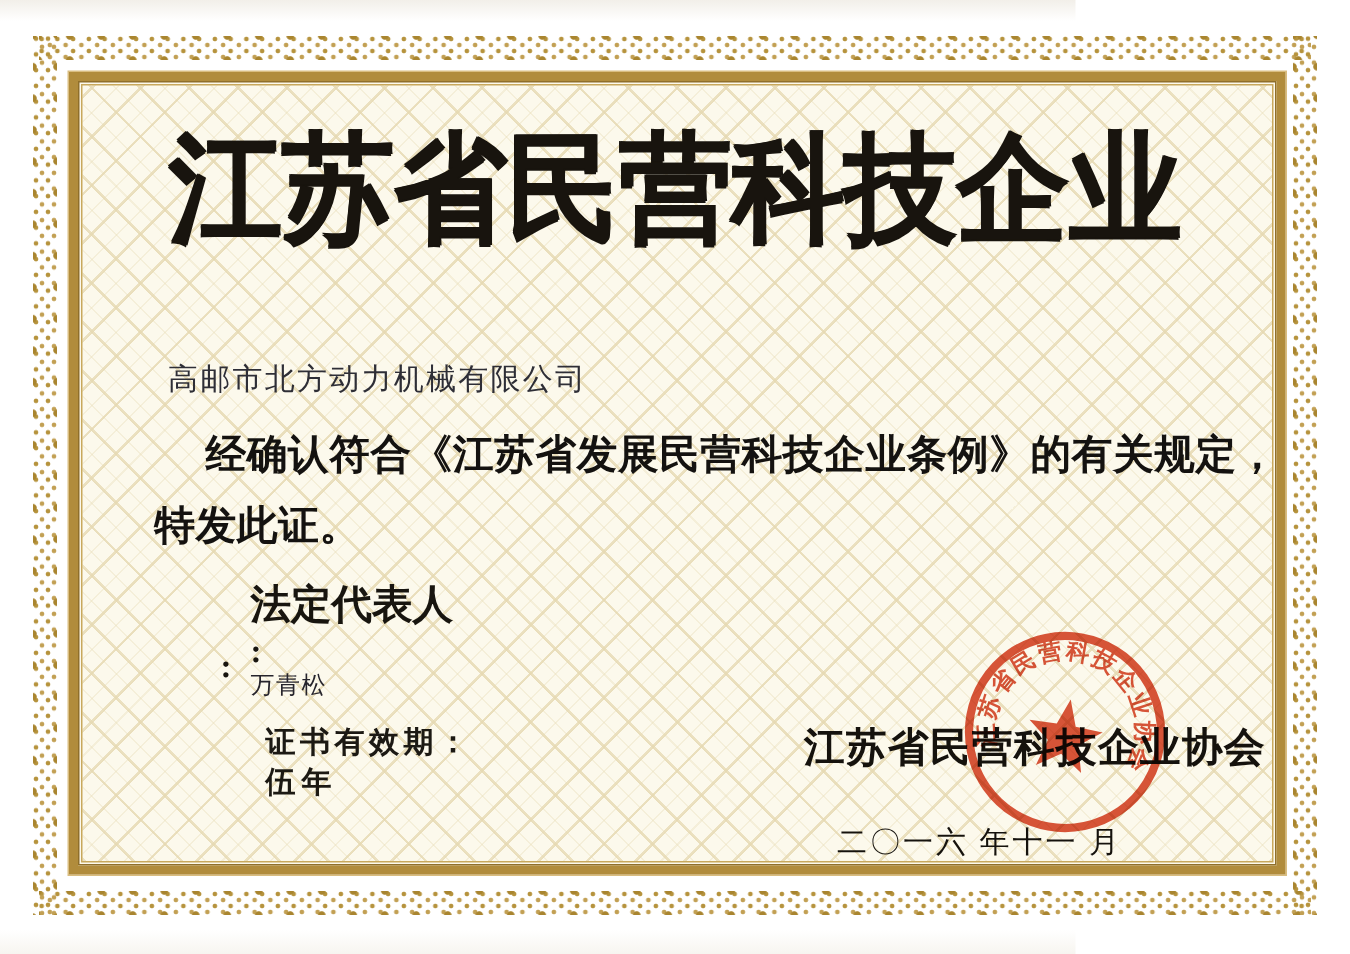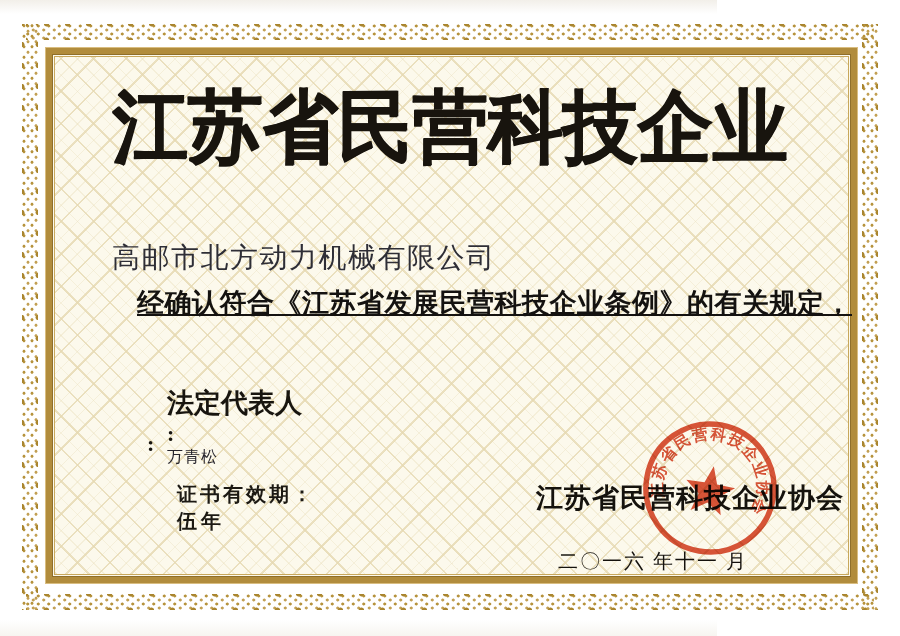--- a/index.html
+++ b/index.html
@@ -52,40 +52,40 @@
     background-color:#fcf9ec;
     background-image:
       repeating-linear-gradient(45deg,  rgba(230,217,178,.75) 0 1.8px, rgba(0,0,0,0) 1.8px 23px),
       repeating-linear-gradient(-45deg, rgba(230,217,178,.75) 0 1.8px, rgba(0,0,0,0) 1.8px 23px),
       repeating-linear-gradient(45deg,  rgba(233,222,186,.38) 0 1px,  rgba(0,0,0,0) 1px 11.5px),
       repeating-linear-gradient(-45deg, rgba(233,222,186,.38) 0 1px,  rgba(0,0,0,0) 1px 11.5px);
   }
 
   
   .abs{position:absolute;white-space:nowrap;}
-  .hei{font-family:"Liberation Sans","DejaVu Sans",sans-serif;text-decoration:underline;}
+  .hei{font-family:"Liberation Sans","DejaVu Sans",sans-serif;}
 
   .title{
     left:0;top:84px;width:900px;text-align:center;
     font-size:75px;line-height:1.1;font-weight:900;color:#18140e;
     letter-spacing:0px;transform:scaleY(1.06);transform-origin:top center;
     text-shadow:1px 0 0 #18140e, 0 1px 0 #18140e;
   }
 
   .certno{left:268px;top:197px;font-size:21px;color:#23201a;}
   .certno .prefix{letter-spacing:4px;}
   .certno .di{margin-left:30px;}
   .certno .num{
     margin-left:26px;
     font-family:"Liberation Mono","DejaVu Sans Mono",monospace;
     font-size:19px;letter-spacing:-1.5px;color:#2a2722;
   }
   .certno .hao{margin-left:26px;}
 
-  .company{left:112px;top:239px;font-size:28px;letter-spacing:1.5px;color:#2e2e36;}
+  .company{left:112px;top:239px;font-size:20px;letter-spacing:1.5px;color:#2e2e36;}
 
   .body-line{left:103px;font-size:27px;font-weight:700;color:#141210;letter-spacing:0.5px;}
   .body-line1{top:285px;padding-left:34px;}
   .body-line2{top:332px;}
 
   .frow{display:flex;align-items:baseline;flex-direction:column;}
   .row-legal{left:165px;top:385px;}
   .row-addr{left:145px;top:431px;}
   .row-valid{left:165px;top:481px;font-weight:bold;}
   .flabel{font-size:27px;font-weight:800;color:#18150f;}
@@ -117,20 +117,21 @@
   <div class="gold-frame">
     <div class="cert-inner"></div>
   </div>
 
   <div class="abs title">江苏省民营科技企业</div>
 
 
   <div class="abs company">高邮市北方动力机械有限公司</div>
 
   <div class="abs body-line body-line1 hei">经确认符合《江苏省发展民营科技企业条例》的有关规定，</div>
+  <div class="abs body-line body-line2 hei">特发此证。</div>
 
   <div class="abs frow row-legal">
     <span class="flabel">法定代表人</span>
     <span class="fcolon">:</span>
     <span class="fvalue">万青松</span>
   </div>
 
   <div class="abs frow row-addr">
     <span class="fcolon">:</span>
   </div>

